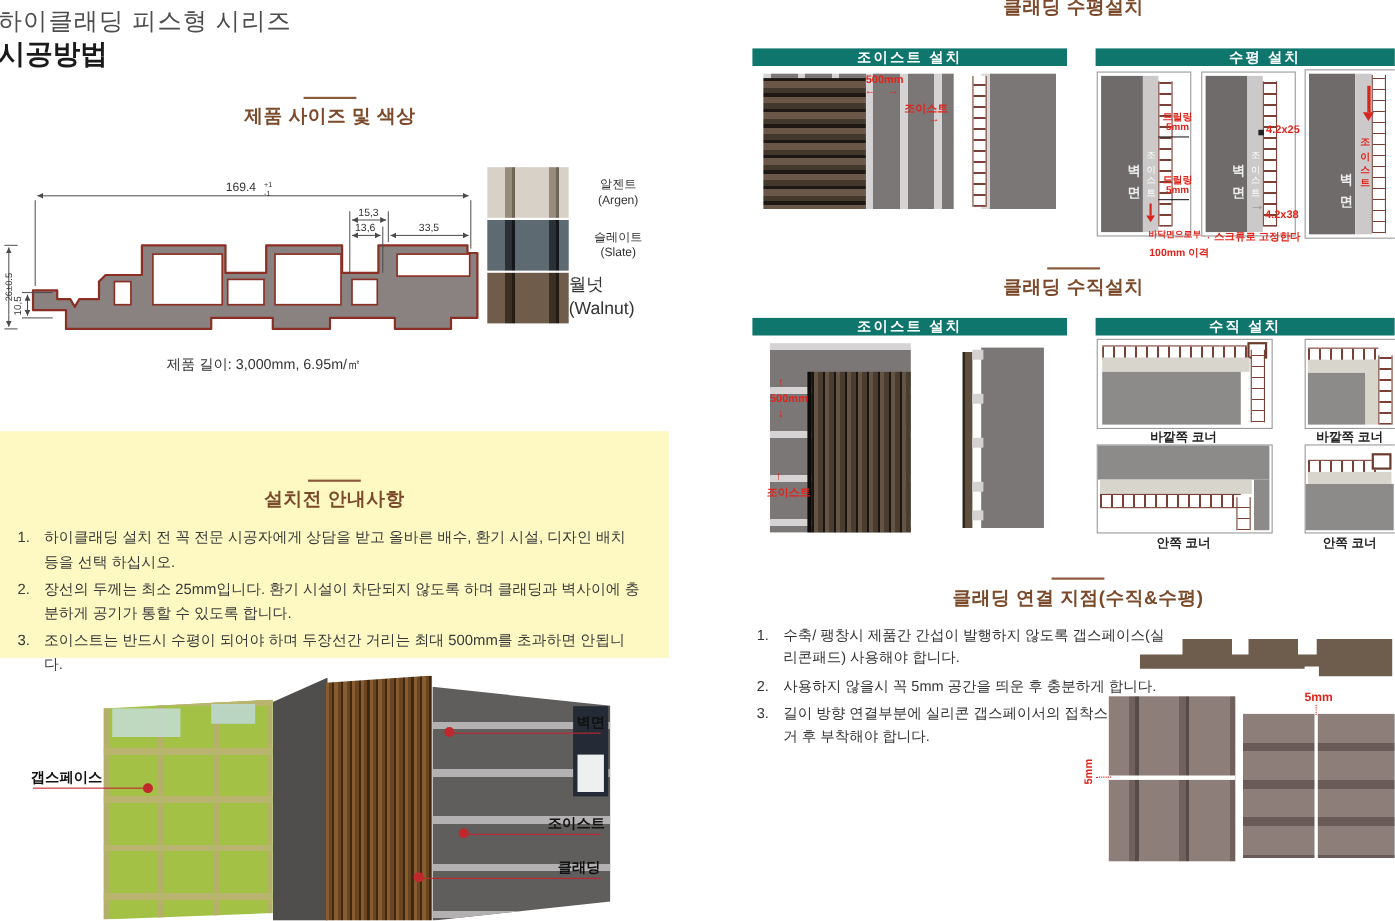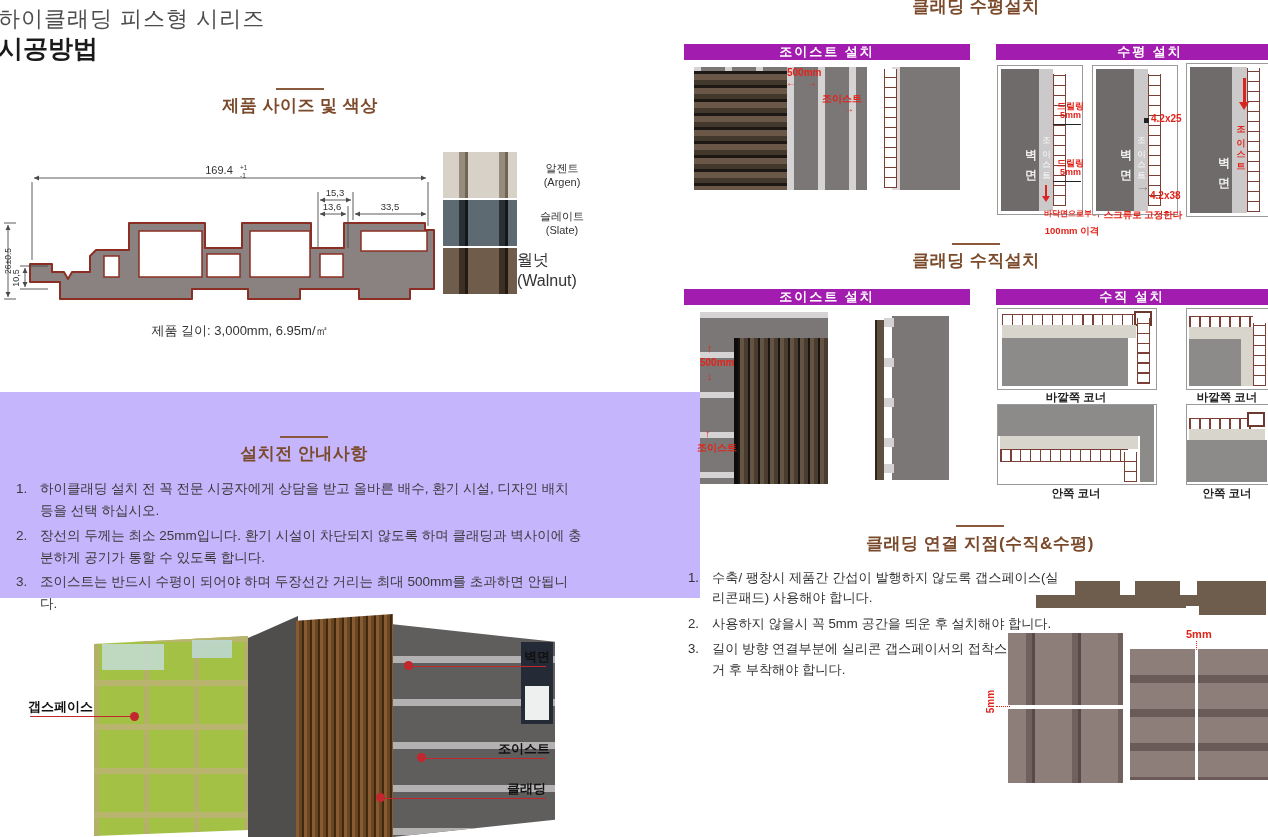--- a/index.html
+++ b/index.html
@@ -1,21 +1,21 @@
 <!DOCTYPE html>
 <html><head>
 <meta charset="utf-8">
 <style>
   html,body{margin:0;padding:0}
   body{width:1268px;height:837px;position:relative;overflow:hidden;background:#fff;
        font-family:"Liberation Sans","DejaVu Sans",sans-serif;color:#222}
   .abs{position:absolute}
   .bhead{color:#7b4a2b;font-weight:bold;font-size:17px;text-align:center;letter-spacing:.5px}
   .hline{height:2px;background:#8b5a3c}
-  .tanbar{background:#a21caf;color:#fff;font-weight:bold;font-size:13px;text-align:center;letter-spacing:2px}
+  .tanbar{background:#0f766e;color:#fff;font-weight:bold;font-size:13px;text-align:center;letter-spacing:2px}
   .panel{background:#fff;border:1px solid #9a9a9a}
   .chain-h{height:11px;border-top:1.5px solid #7a4035;border-bottom:1.5px solid #7a4035;
            background:repeating-linear-gradient(90deg,#7a4035 0 1.5px,#fff 1.5px 10px)}
   .chain-v{width:11px;border-left:1.5px solid #7a4035;border-right:1.5px solid #7a4035;
            background:repeating-linear-gradient(0deg,#7a4035 0 1.5px,#fff 1.5px 10px)}
   .cpiece{border:2px solid #6b3a2e;background:#fff}
   .band{background:#d8d5cd}
   .cwall{background:#8d8a8a}
   .vtext{writing-mode:vertical-rl;text-orientation:upright}
   .red{color:#e2231a}
@@ -98,21 +98,21 @@
     <div style="width:90px;text-align:center;font-size:11px;line-height:1.3;color:#333">
       <span>슬레이트</span><br><span>(Slate)</span></div>
   </div>
   <div style="display:flex;align-items:center;margin-bottom:2px">
     <div style="width:74px;height:46px;background:repeating-linear-gradient(90deg,#6f5c4b 0 16px,#3c2f24 16px 22px,#241b13 22px 25px,#6f5c4b 25px 40px)"></div>
     <div style="width:90px;font-size:16px;line-height:1.3;color:#333">
       <span>월넛</span><br><span>(Walnut)</span></div>
   </div>
 </div>
 
-<div class="abs" style="left:0;top:392px;width:700px;height:206px;background:#c4b5fd">
+<div class="abs" style="left:0;top:392px;width:608px;height:206px;background:#fef9c3">
   <div class="hline" style="position:absolute;left:280px;top:44px;width:48px"></div>
   <div class="bhead" style="position:absolute;left:104px;top:50px;width:400px">설치전 안내사항</div>
   <div style="position:absolute;left:16px;top:86px;width:580px;font-size:13.5px;line-height:1.65;color:#3a3a3a">
     <div style="margin-bottom:2px">
       <span class="num">1.</span><span class="itxt" style="width:545px">하이클래딩 설치 전 꼭 전문 시공자에게 상담을 받고 올바른 배수, 환기 시설, 디자인 배치 등을 선택 하십시오.</span></div>
     <div style="margin-bottom:2px">
       <span class="num">2.</span><span class="itxt" style="width:545px">장선의 두께는 최소 25mm입니다.  환기 시설이 차단되지 않도록 하며 클래딩과 벽사이에 충분하게 공기가 통할 수 있도록 합니다.</span></div>
     <div>
       <span class="num">3.</span><span class="itxt" style="width:545px">조이스트는 반드시 수평이 되어야 하며 두장선간 거리는 최대 500mm를 초과하면 안됩니다.</span></div>
   </div>
@@ -267,21 +267,21 @@
 </div>
 <div class="abs clabel" style="left:997px;top:486px;width:158px">안쪽 코너</div>
 <div class="abs clabel" style="left:1186px;top:486px;width:82px">안쪽 코너</div>
 
 <div class="abs hline" style="left:956px;top:525px;width:48px"></div>
 <div class="abs bhead" style="left:780px;top:532px;width:400px">클래딩 연결 지점(수직&amp;수평)</div>
 <div class="abs" style="left:688px;top:568px;width:390px;font-size:13.2px;line-height:1.55;color:#333">
   <div style="margin-bottom:5px">
     <span class="num">1.</span><span class="itxt">수축/ 팽창시 제품간 간섭이 발행하지 않도록 갭스페이스(실리콘패드) 사용해야 합니다.</span></div>
   <div style="margin-bottom:5px">
-    <span class="num">2.</span><span class="itxt">사용하지 않을시 꼭 5mm 공간을 띄운 후 설치해야 합니다.</span></div>
+    <span class="num">2.</span><span class="itxt">사용하지 않을시 꼭 5mm 공간을 띄운 후 충분하게 합니다.</span></div>
   <div>
     <span class="num">3.</span><span class="itxt">길이 방향 연결부분에 실리콘 갭스페이서의 접착스티커를 제거 후 부착해야 합니다.</span></div>
 </div>
 
 <div class="abs" style="left:1036px;top:576px;width:230px;height:42px;background:#6e5c4c;
             clip-path:polygon(0px 19px,39px 19px,39px 5px,84px 5px,84px 19px,99px 19px,99px 5px,144px 5px,144px 19px,161px 19px,161px 5px,230px 5px,230px 39px,163px 39px,163px 30px,150px 30px,150px 32px,0px 32px)"></div>
 
 <div class="abs" style="left:1008px;top:633px;width:115px;height:150px;
             background:repeating-linear-gradient(90deg,#8e7e7a 0 18px,#70615e 18px 24px,#574b49 24px 27px,#8e7e7a 27px 46px)">
   <div style="position:absolute;left:0;top:72px;width:115px;height:4px;background:#fff"></div>

